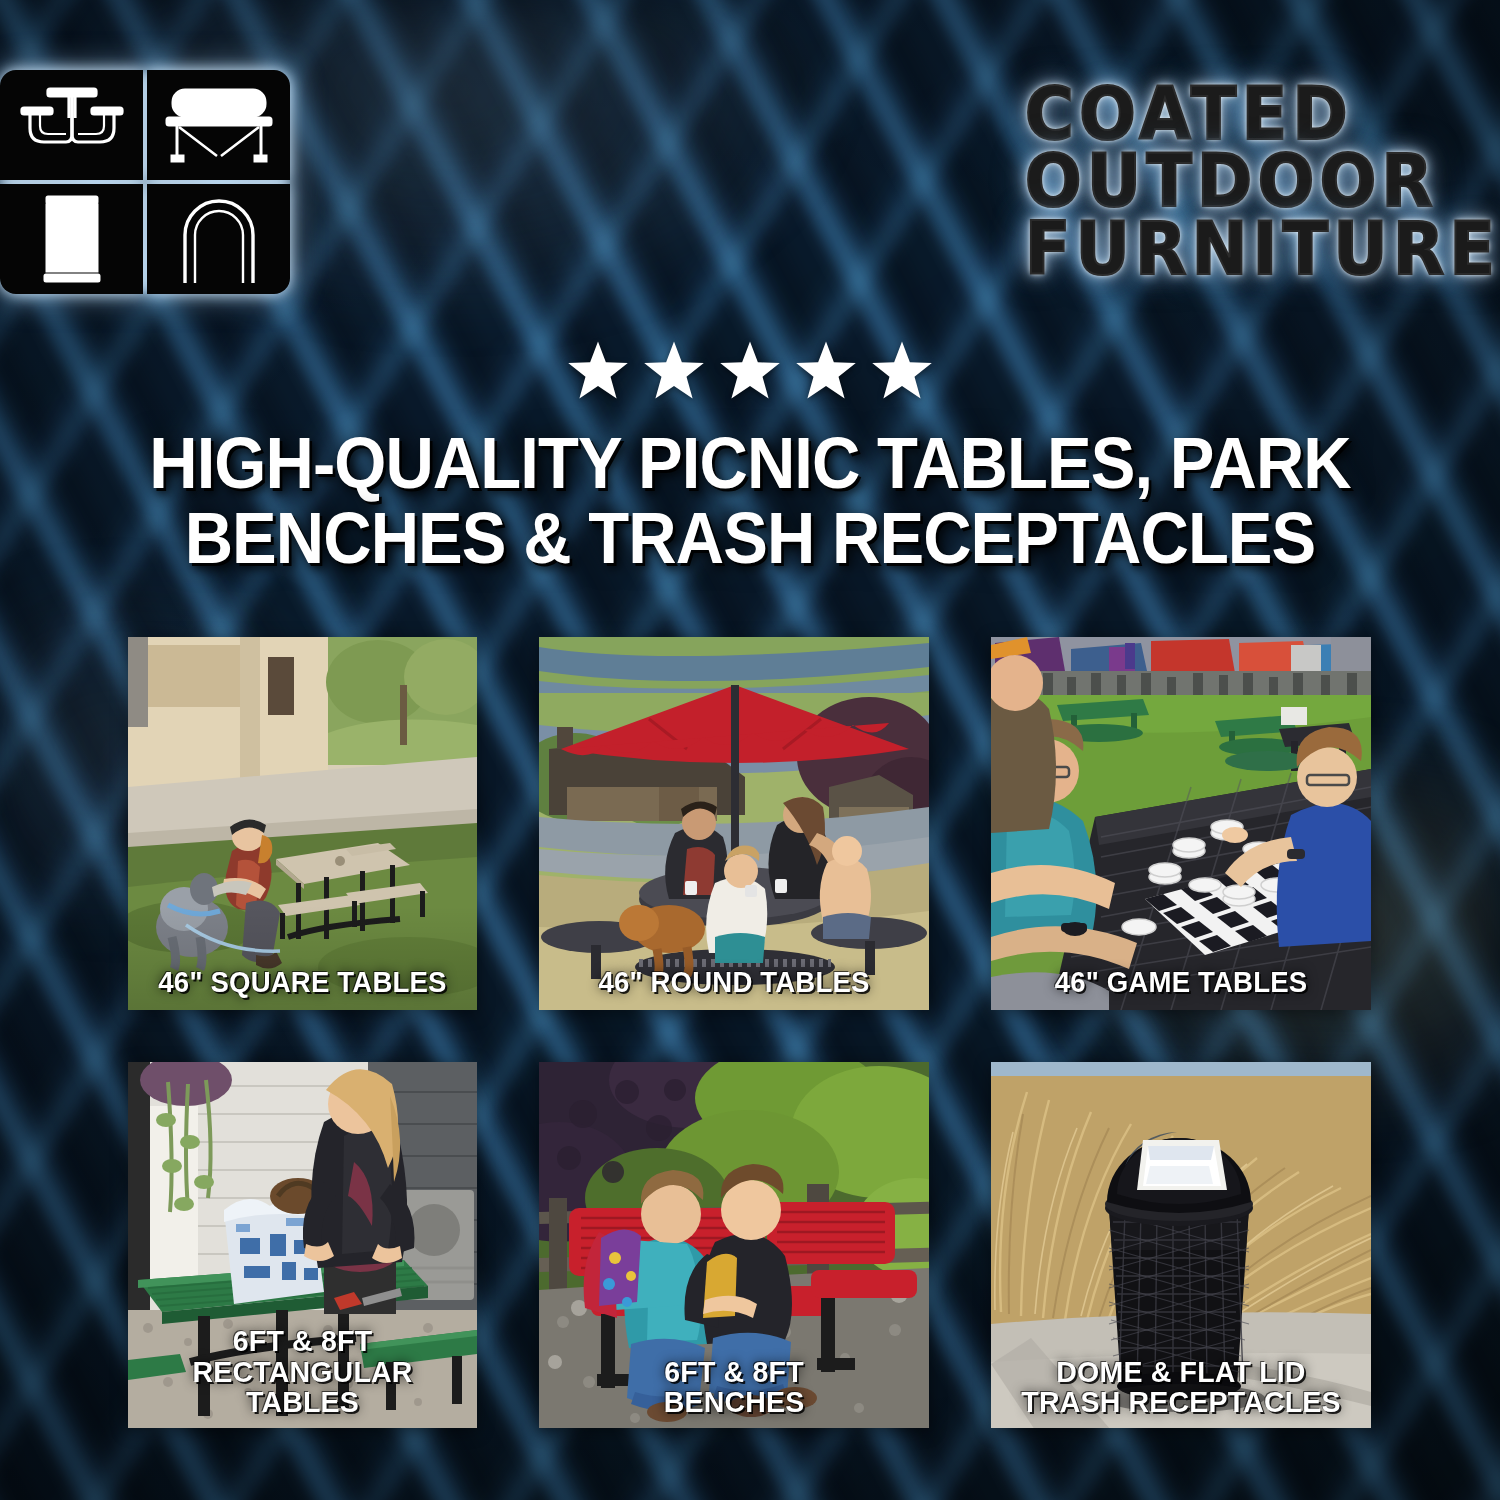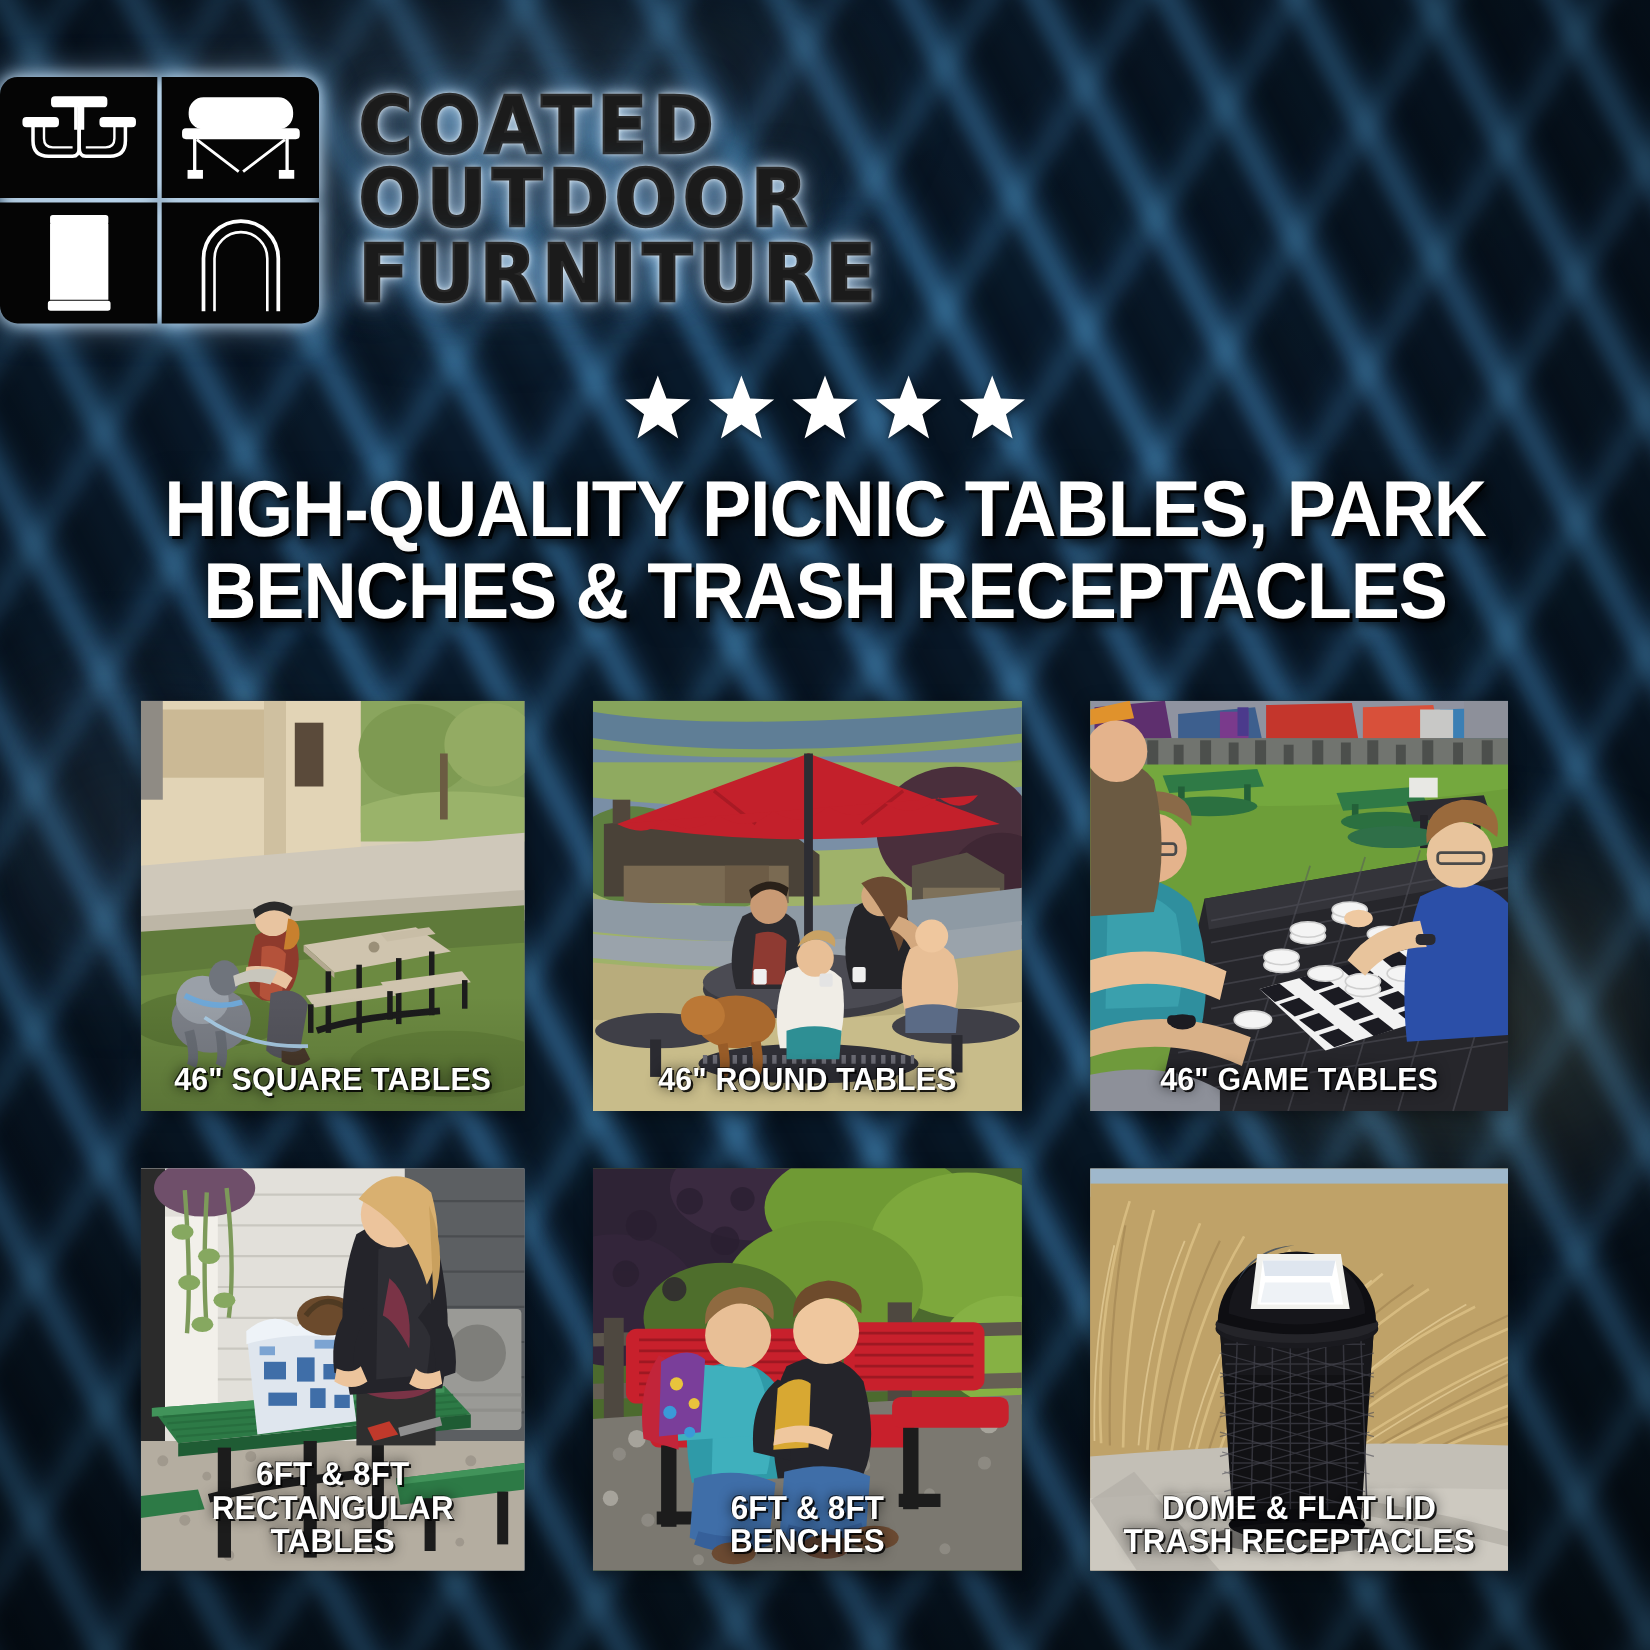--- a/index.html
+++ b/index.html
@@ -67,22 +67,22 @@
   #bg .vig {
     position:absolute; inset:0;
     background:radial-gradient(ellipse 1250px 1150px at 50% 46%, rgba(0,0,0,0) 40%, rgba(0,0,0,.55) 100%);
   }
 
   
   #content { position:relative; width:1500px; height:1500px; }
 
   
   .logo-row {
-    display:flex; align-items:center; justify-content:flex-start;
-    gap:36px; padding-top:70px;
+    display:flex; align-items:center; justify-content:space-between;
+    padding-top:70px;
   }
   .logo-mark {
     width:290px; height:224px;
     display:grid; grid-template-columns:1fr 1fr; grid-template-rows:1fr 1fr;
     gap:4px;
     filter:drop-shadow(0 0 7px rgba(210,235,255,.95)) drop-shadow(0 0 14px rgba(160,200,235,.6));
   }
   .logo-cell {
     background:#050505; display:flex; align-items:center; justify-content:center;
   }

